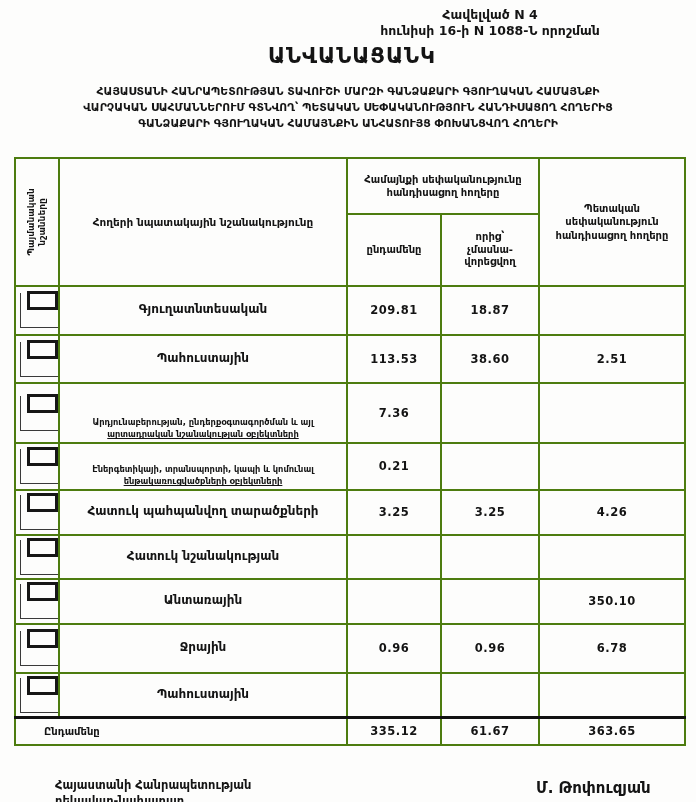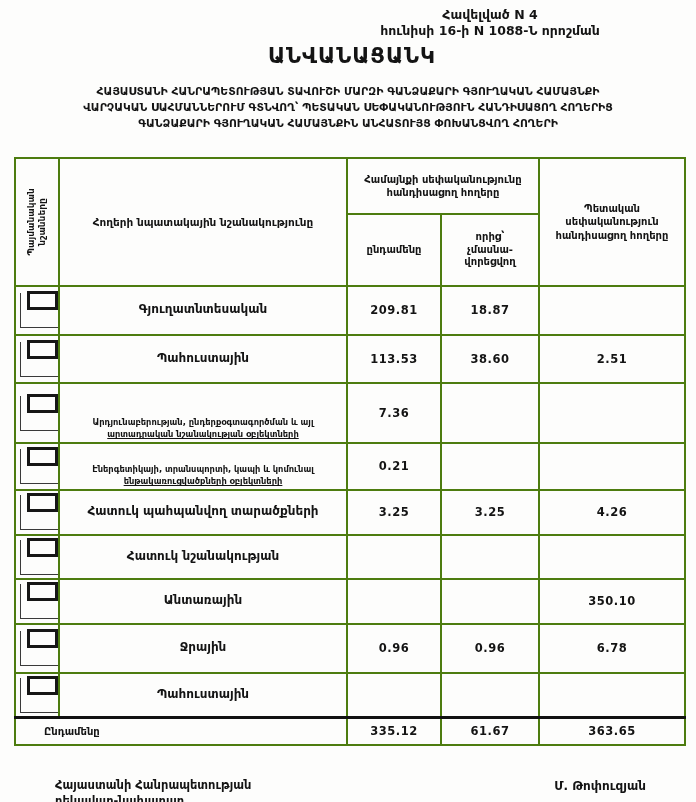--- a/index.html
+++ b/index.html
@@ -85,22 +85,22 @@
   tr.totals-row .totals-label {
     text-align:left; padding-left:28px; font-size:10px;
   }
   tr.totals-row .num-cell { font-size:11.5px; }
   
   .footer-left {
     position:absolute; top:777px; left:55px;
     font-size:11.5px; line-height:1.4;
   }
   .signature {
-    position:absolute; top:779px; left:520px; width:160px;
-    font-size:12px; text-align:center;
+    position:absolute; top:779px; left:536px; width:160px;
+    font-size:15px; 
   }
 </style>
 </head>
 <body>
 
 <div class="page">
 
   <div class="appendix">
     <div>Հավելված N 4</div>
     <div>հունիսի 16-ի N 1088-Ն որոշման</div>

